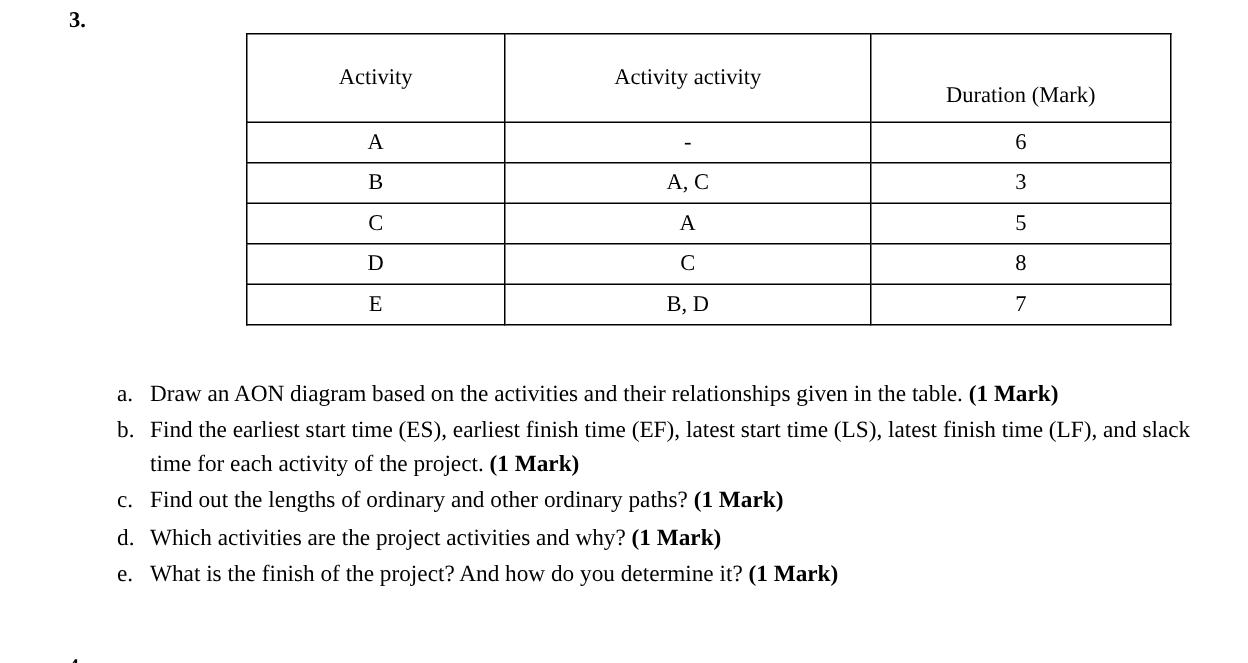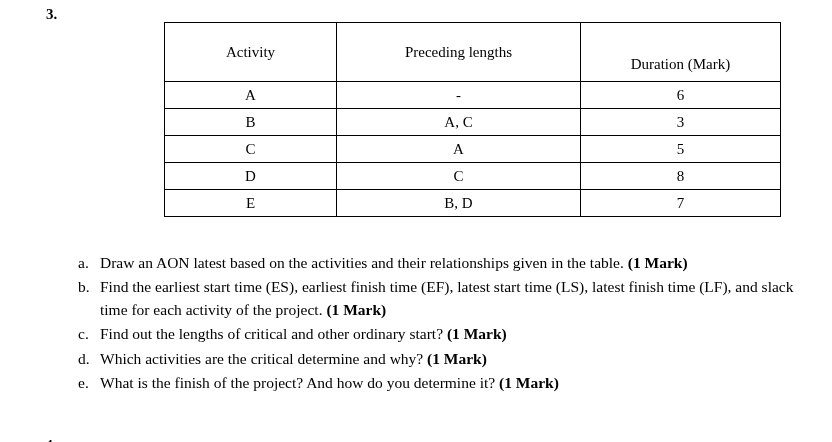--- a/index.html
+++ b/index.html
@@ -107,21 +107,21 @@
   <div class="table-wrap">
     <table class="activity-table">
       <colgroup>
         <col class="c1">
         <col class="c2">
         <col class="c3">
       </colgroup>
       <thead>
         <tr>
           <th>Activity</th>
-          <th>Preceding lengths</th>
+          <th>Activity activity</th>
           <th><span class="hdr-duration">Duration (Mark)</span></th>
         </tr>
       </thead>
       <tbody>
         <tr>
           <td>A</td>
           <td>-</td>
           <td>6</td>
         </tr>
         <tr>
@@ -145,36 +145,36 @@
           <td>7</td>
         </tr>
       </tbody>
     </table>
   </div>
 
   <div class="questions">
 
     <div class="q-item">
       <div class="q-label">a.</div>
-      <div class="q-text"><span>Draw an AON latest based on the activities and their relationships given in the table. </span><span class="mark">(1 Mark)</span></div>
+      <div class="q-text"><span>Draw an AON diagram based on the activities and their relationships given in the table. </span><span class="mark">(1 Mark)</span></div>
     </div>
 
     <div class="q-item">
       <div class="q-label">b.</div>
       <div class="q-text"><span>Find the earliest start time (ES), earliest finish time (EF), latest start time (LS), latest finish time (LF), and slack time for each activity of the project. </span><span class="mark">(1 Mark)</span></div>
     </div>
 
     <div class="q-item">
       <div class="q-label">c.</div>
-      <div class="q-text"><span>Find out the lengths of critical and other ordinary start? </span><span class="mark">(1 Mark)</span></div>
+      <div class="q-text"><span>Find out the lengths of ordinary and other ordinary paths? </span><span class="mark">(1 Mark)</span></div>
     </div>
 
     <div class="q-item">
       <div class="q-label">d.</div>
-      <div class="q-text"><span>Which activities are the critical determine and why? </span><span class="mark">(1 Mark)</span></div>
+      <div class="q-text"><span>Which activities are the project activities and why? </span><span class="mark">(1 Mark)</span></div>
     </div>
 
     <div class="q-item">
       <div class="q-label">e.</div>
       <div class="q-text"><span>What is the finish of the project? And how do you determine it? </span><span class="mark">(1 Mark)</span></div>
     </div>
 
   </div>
 
   <div class="tail">4.</div>

